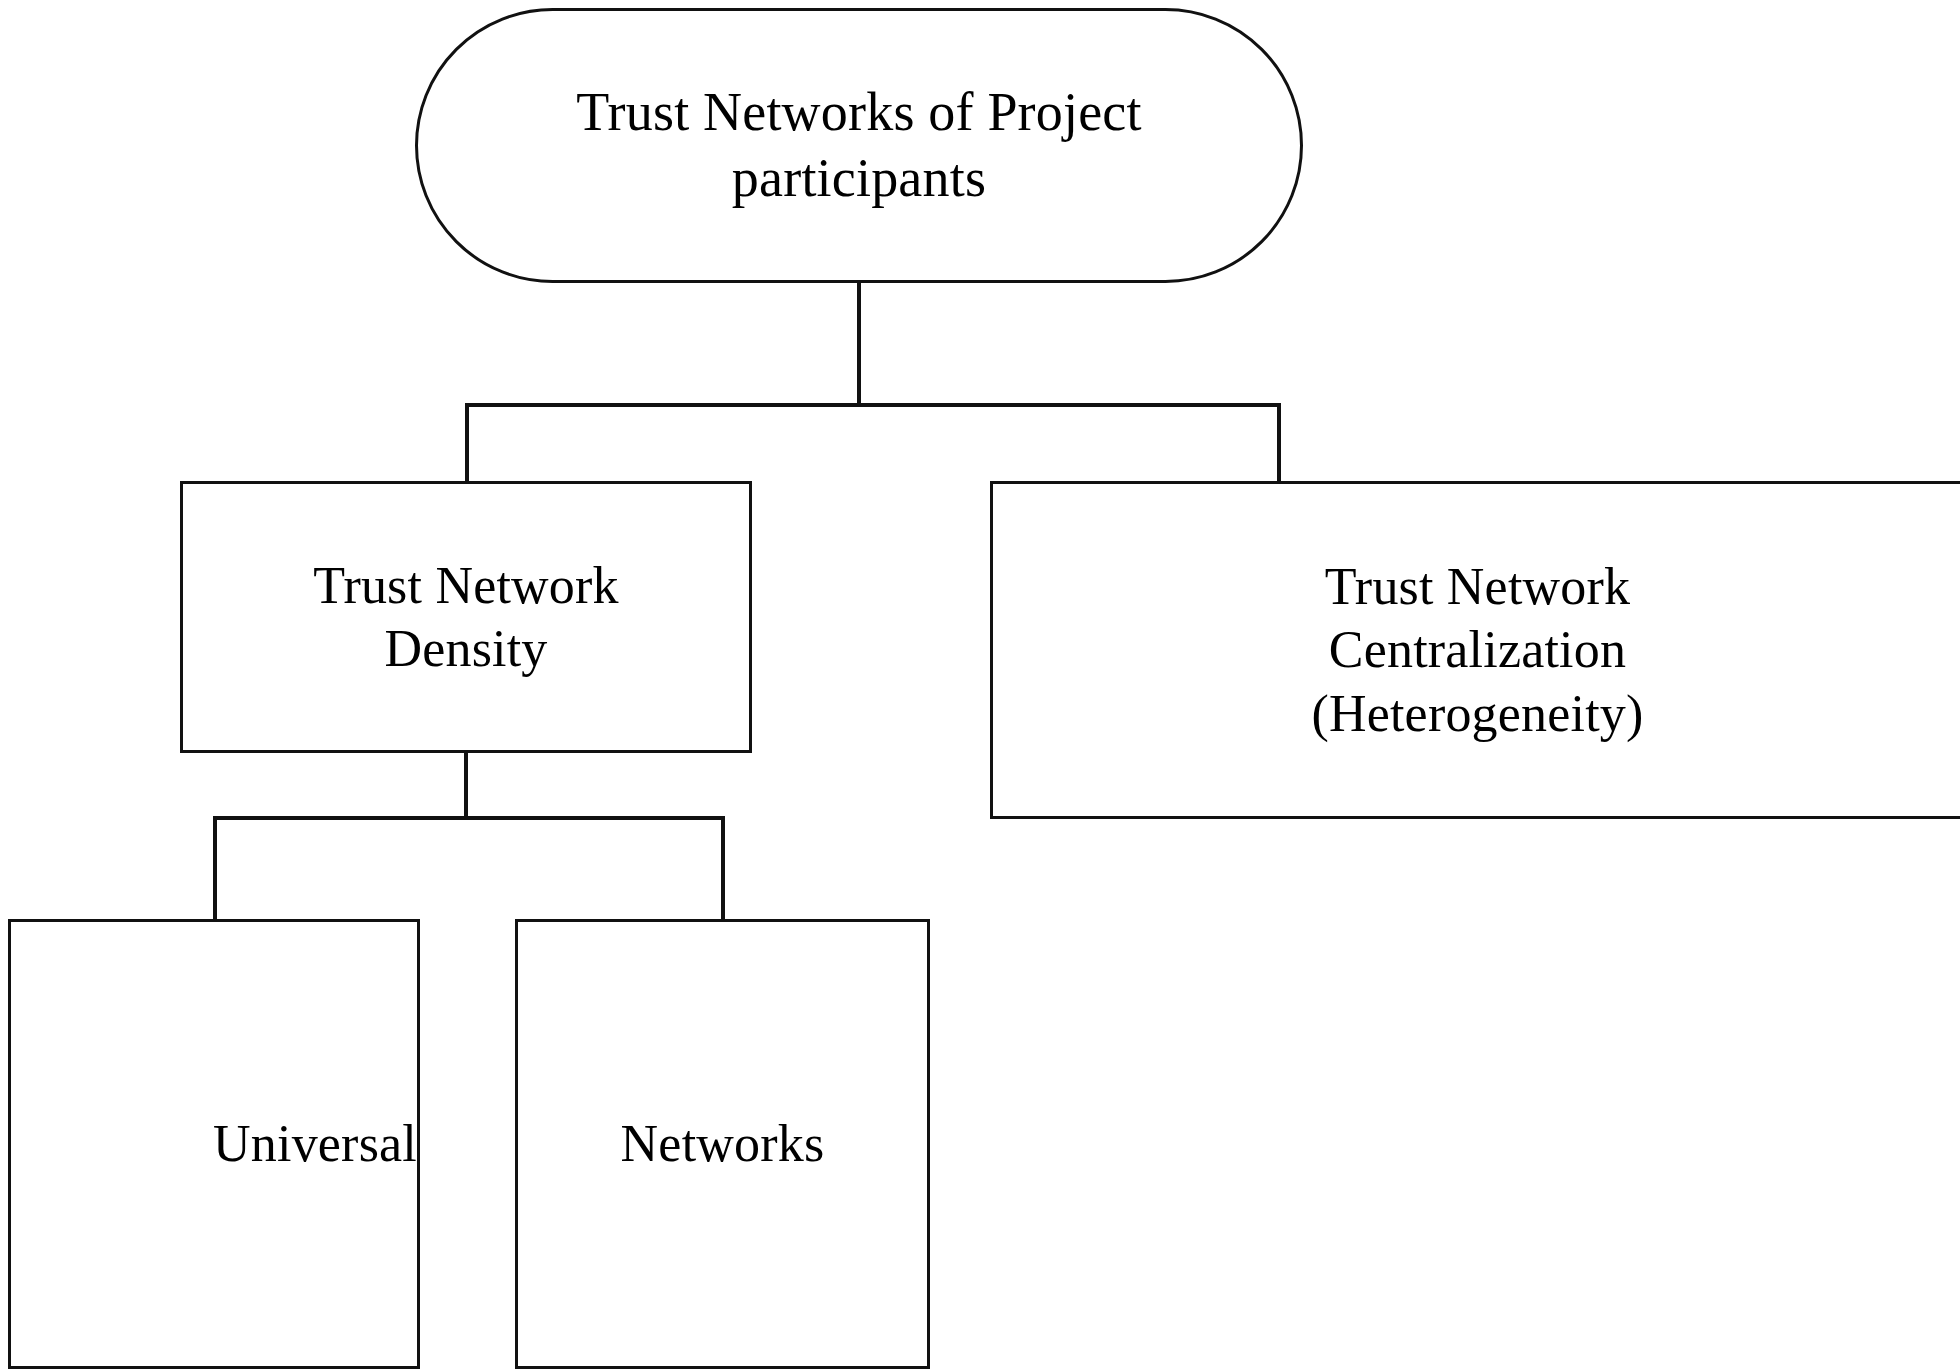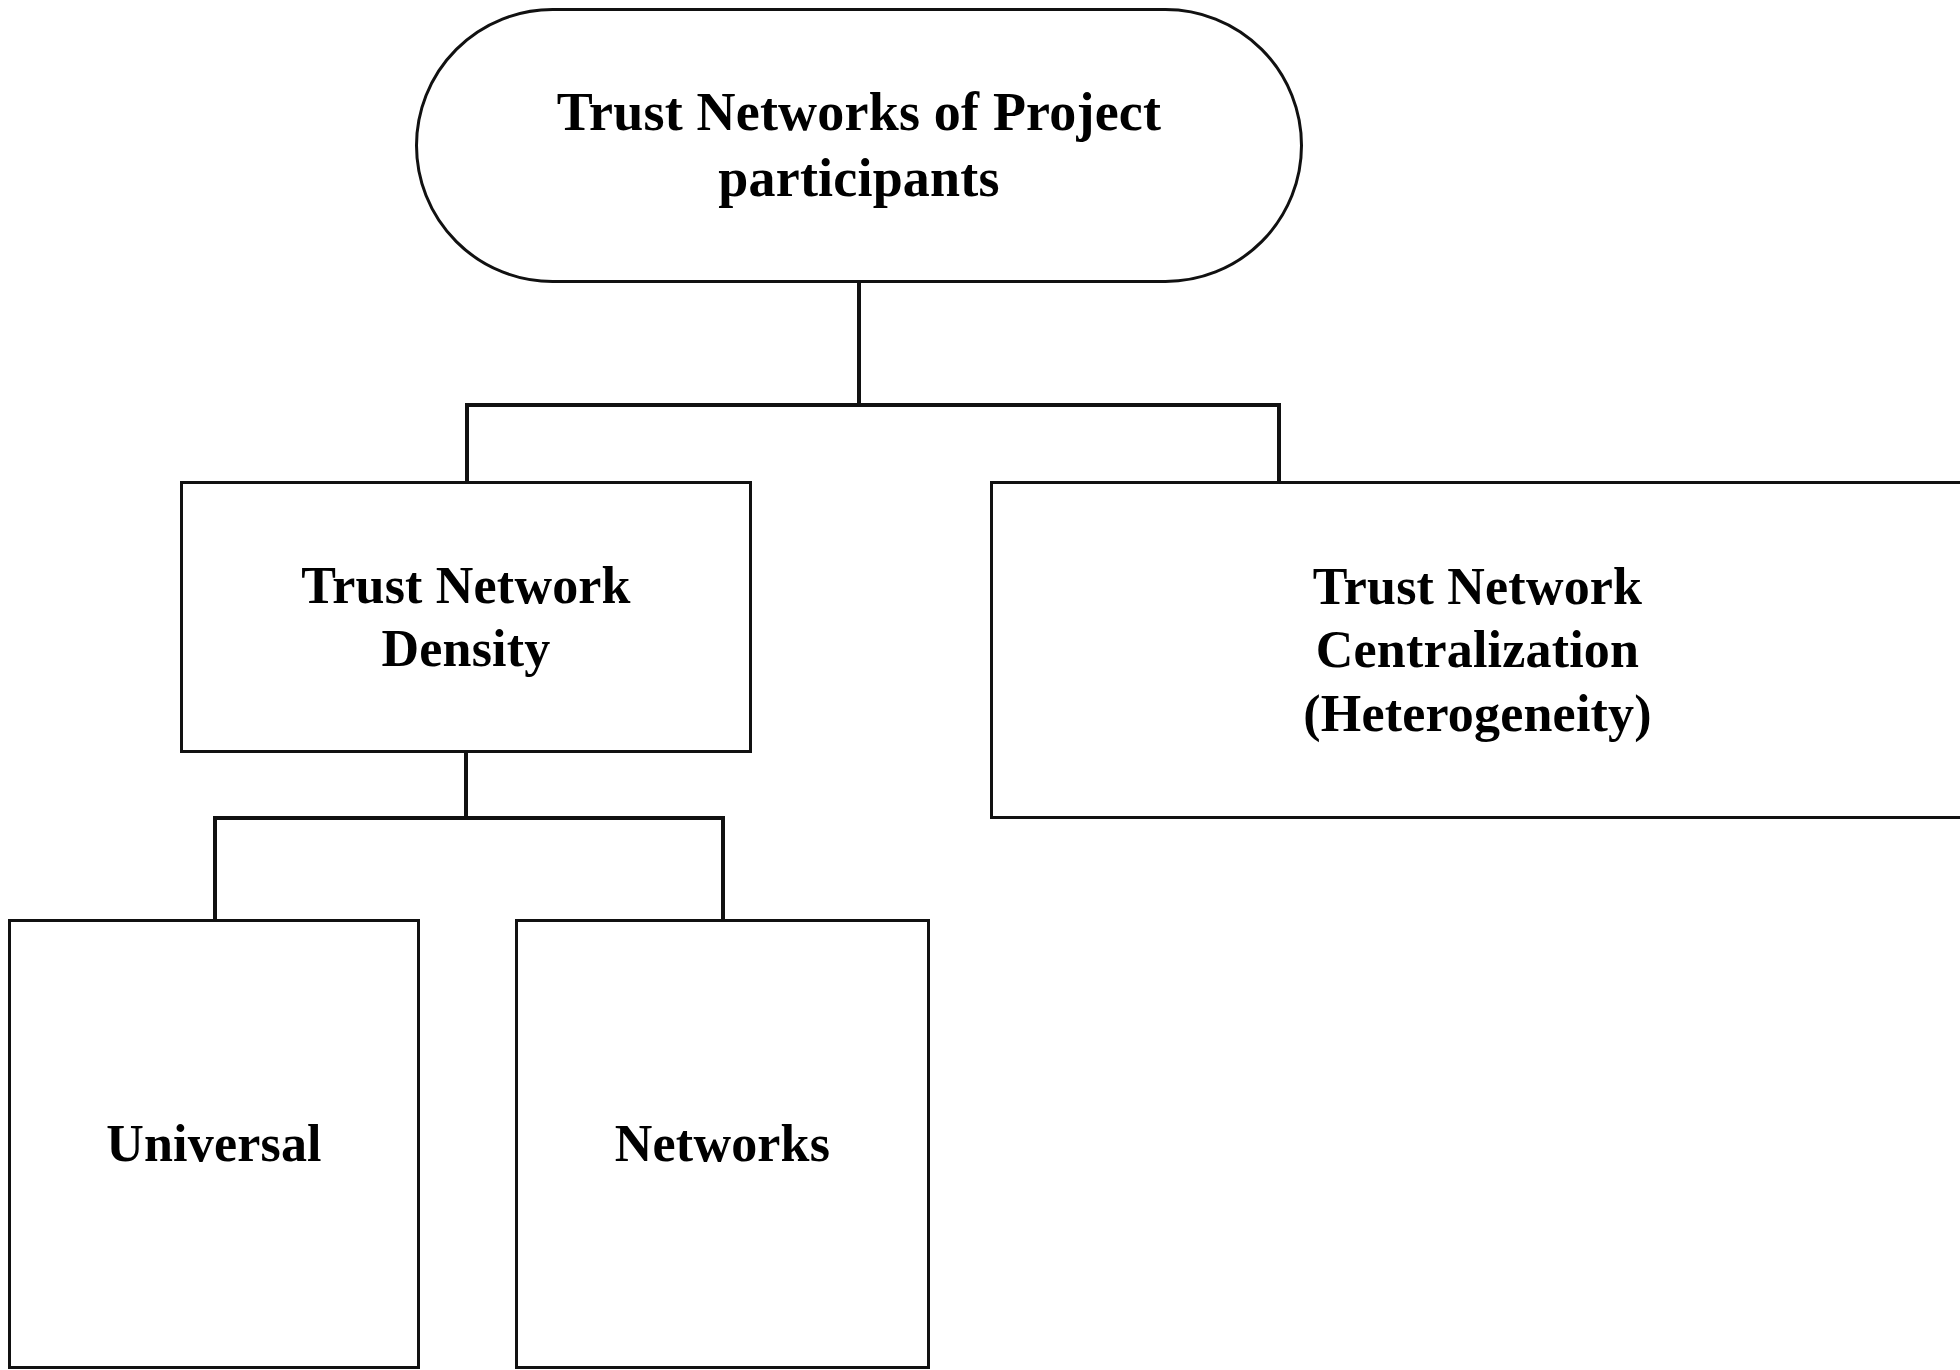--- a/index.html
+++ b/index.html
@@ -25,21 +25,20 @@
     align-items: center;
     justify-content: center;
     text-align: center;
     z-index: 3;
   }
   .node .label {
     display: block;
     line-height: 1.22;
     white-space: pre-line;
     letter-spacing: 0.2px;
-    font-weight: bold;
   }
   
   #root-node {
     left: 415px;
     top: 8px;
     width: 888px;
     height: 275px;
     border-radius: 140px;
     border-width: 3px;
   }
@@ -61,20 +60,21 @@
     height: 338px;
   }
   #centralization-node .label { font-size: 52px; }
 
   
   #universal-node {
     left: 8px;
     top: 919px;
     width: 412px;
     height: 450px;
+    justify-content: flex-end;
   }
   #universal-node .label { font-size: 52px; }
 
   #stability-node {
     left: 515px;
     top: 919px;
     width: 415px;
     height: 450px;
   }
   #stability-node .label { font-size: 52px; }

